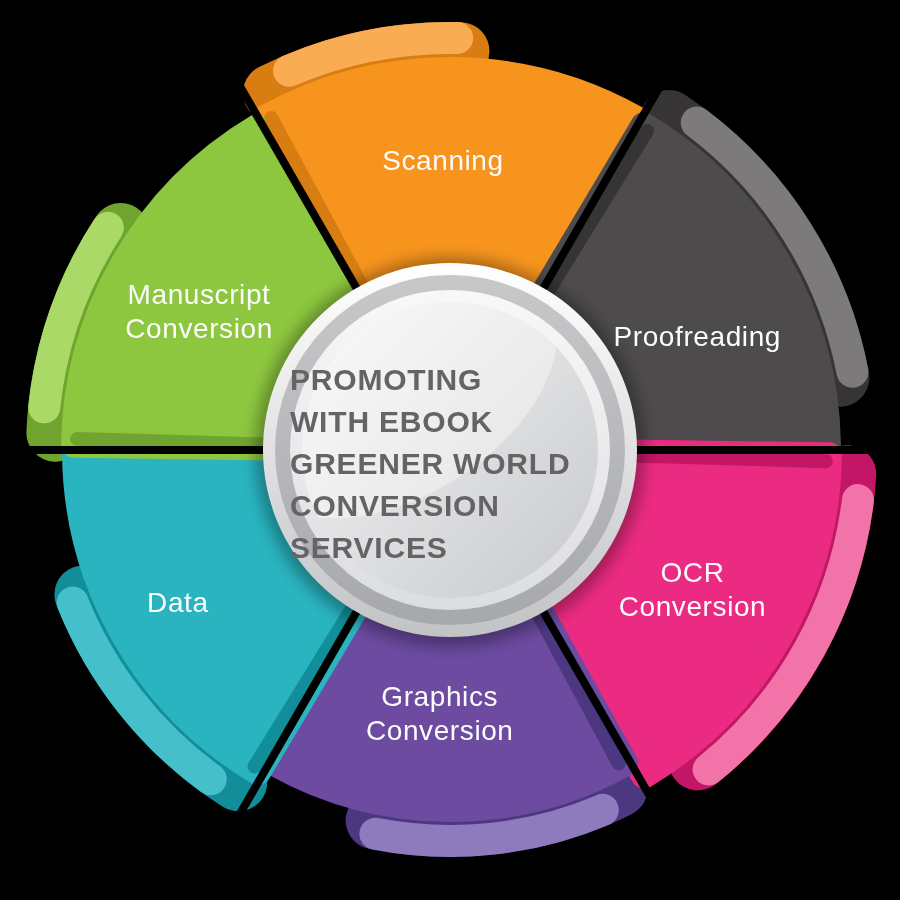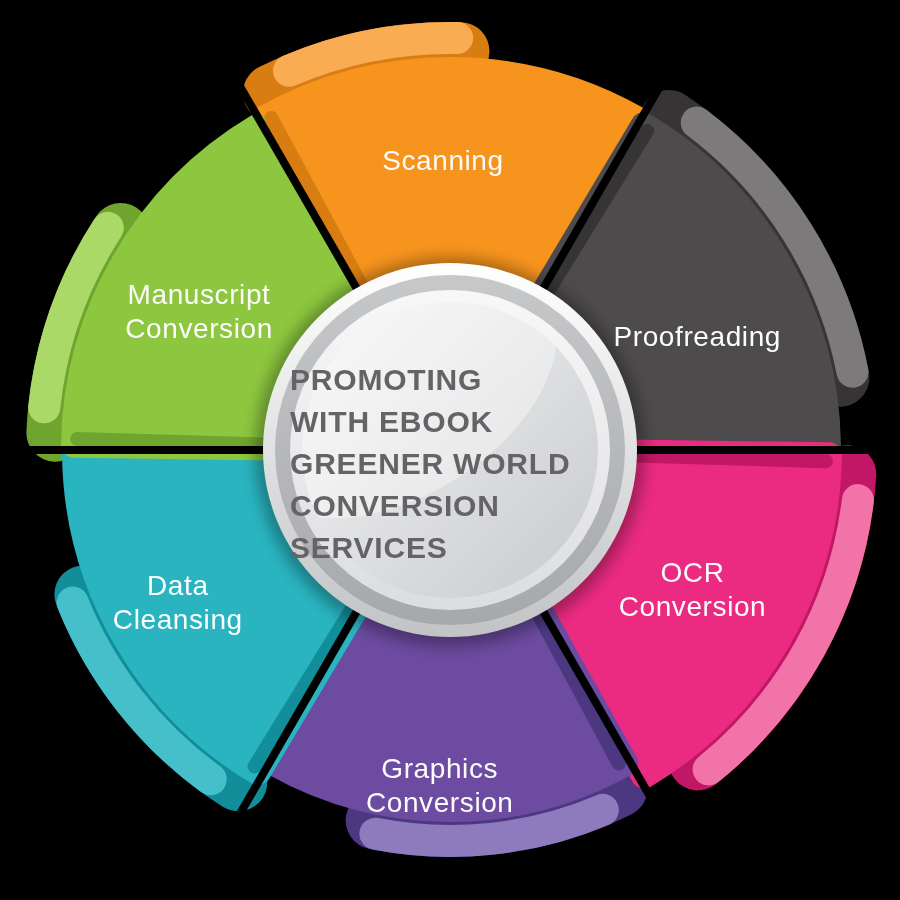--- a/index.html
+++ b/index.html
@@ -114,27 +114,26 @@
         <div class="seg-label" style="left: 442.939px; top: 161.086px;">
           <div>Scanning</div>
         </div>
         <div class="seg-label" style="left: 697.246px; top: 337px;">
           <div>Proofreading</div>
         </div>
         <div class="seg-label" style="left: 692.487px; top: 590px;">
           <div>OCR</div>
           <div>Conversion</div>
         </div>
-        <div class="seg-label" style="left: 439.74px; top: 786px;">
+        <div class="seg-label" style="left: 439.74px; top: 714px;">
           <div>Graphics</div>
           <div>Conversion</div>
         </div>
         <div class="seg-label" style="left: 177.839px; top: 603px;">
           <div>Data</div>
-          <div>Cleansing</div>
         </div>
         <div class="seg-label" style="left: 187.038px; top: 311.942px; margin-left: 12px;">
           <div>Manuscript</div>
           <div>Conversion</div>
         </div>
       </div>
   </div>
 
 </div>
 

